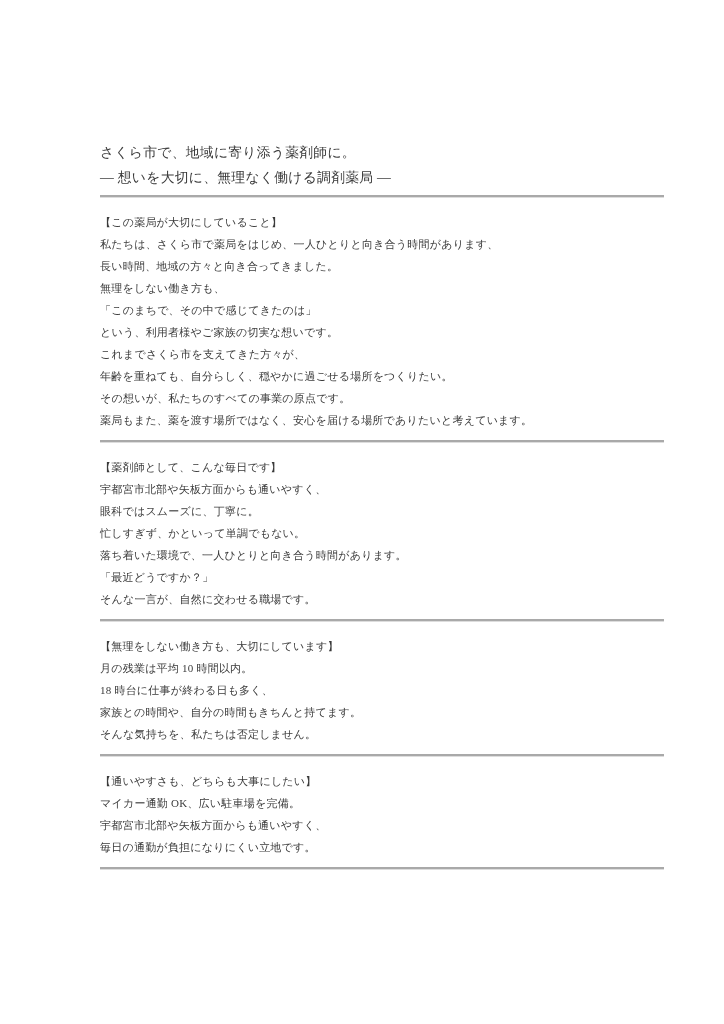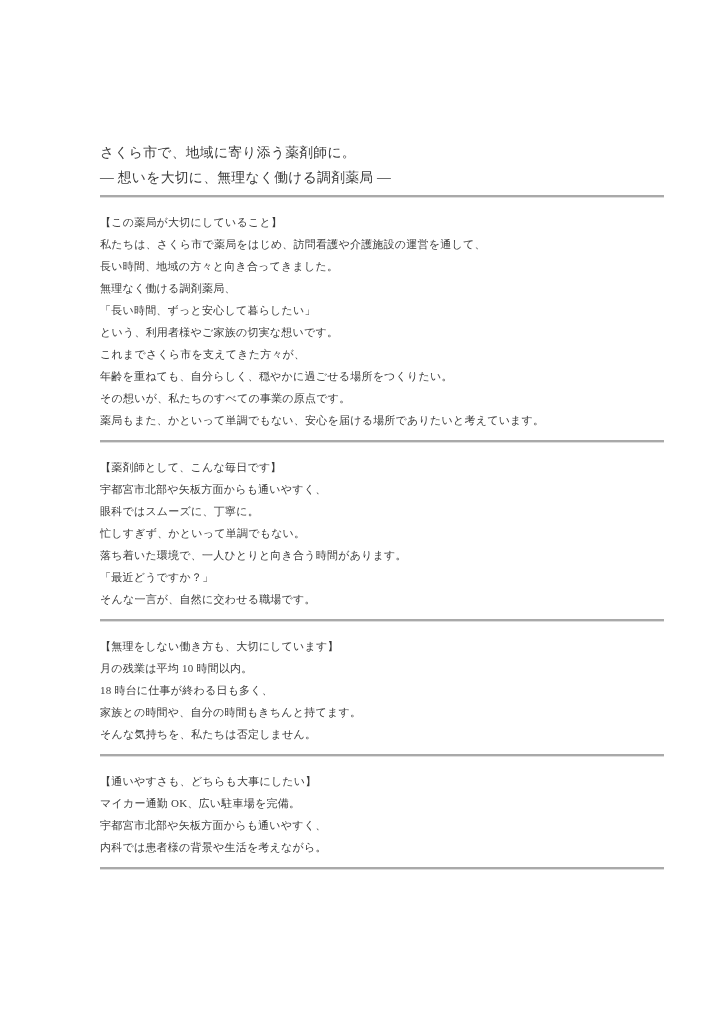--- a/index.html
+++ b/index.html
@@ -46,29 +46,29 @@
 
   <header class="title-block">
     <div class="line">さくら市で、地域に寄り添う薬剤師に。</div>
     <div class="line">― 想いを大切に、無理なく働ける調剤薬局 ―</div>
   </header>
 
   <hr class="rule">
 
   <section>
     <div class="heading">【この薬局が大切にしていること】</div>
-    <div class="line">私たちは、さくら市で薬局をはじめ、訪問看護や介護施設の運営を通して、</div>
+    <div class="line">私たちは、さくら市で薬局をはじめ、一人ひとりと向き合う時間があります、</div>
     <div class="line">長い時間、地域の方々と向き合ってきました。</div>
-    <div class="line">無理なく働ける調剤薬局、</div>
-    <div class="line">「長い時間、ずっと安心して暮らしたい」</div>
+    <div class="line">無理をしない働き方も、</div>
+    <div class="line">「このまちで、その中で感じてきたのは」</div>
     <div class="line">という、利用者様やご家族の切実な想いです。</div>
     <div class="line">これまでさくら市を支えてきた方々が、</div>
     <div class="line">年齢を重ねても、自分らしく、穏やかに過ごせる場所をつくりたい。</div>
     <div class="line">その想いが、私たちのすべての事業の原点です。</div>
-    <div class="line">薬局もまた、かといって単調でもない、安心を届ける場所でありたいと考えています。</div>
+    <div class="line">薬局もまた、薬を渡す場所ではなく、安心を届ける場所でありたいと考えています。</div>
   </section>
 
   <hr class="rule">
 
   <section>
     <div class="heading">【薬剤師として、こんな毎日です】</div>
     <div class="line">宇都宮市北部や矢板方面からも通いやすく、</div>
     <div class="line">眼科ではスムーズに、丁寧に。</div>
     <div class="line">忙しすぎず、かといって単調でもない。</div>
     <div class="line">落ち着いた環境で、一人ひとりと向き合う時間があります。</div>
@@ -85,18 +85,18 @@
     <div class="line">家族との時間や、自分の時間もきちんと持てます。</div>
     <div class="line">そんな気持ちを、私たちは否定しません。</div>
   </section>
 
   <hr class="rule">
 
   <section>
     <div class="heading">【通いやすさも、どちらも大事にしたい】</div>
     <div class="line">マイカー通勤 OK、広い駐車場を完備。</div>
     <div class="line">宇都宮市北部や矢板方面からも通いやすく、</div>
-    <div class="line">内科では患者様の背景や生活を考えながら。</div>
+    <div class="line">毎日の通勤が負担になりにくい立地です。</div>
   </section>
 
   <hr class="rule">
 
 </div>
 
 </body></html>

